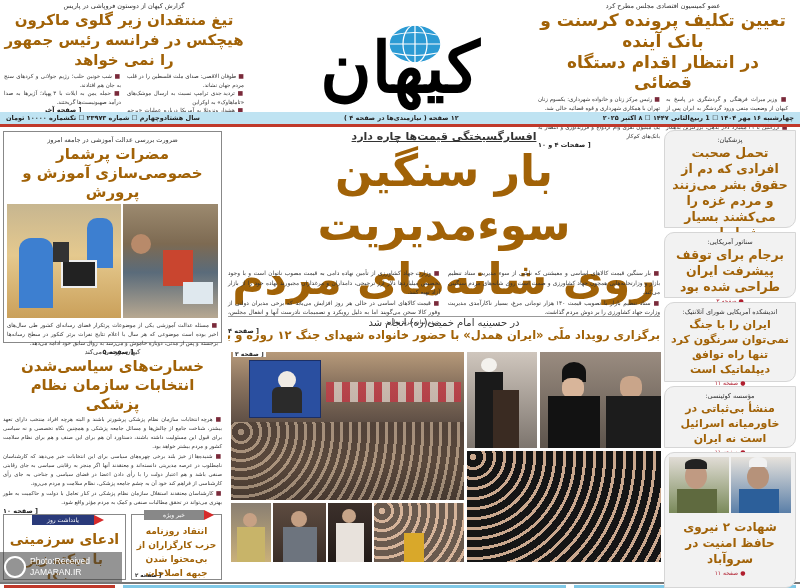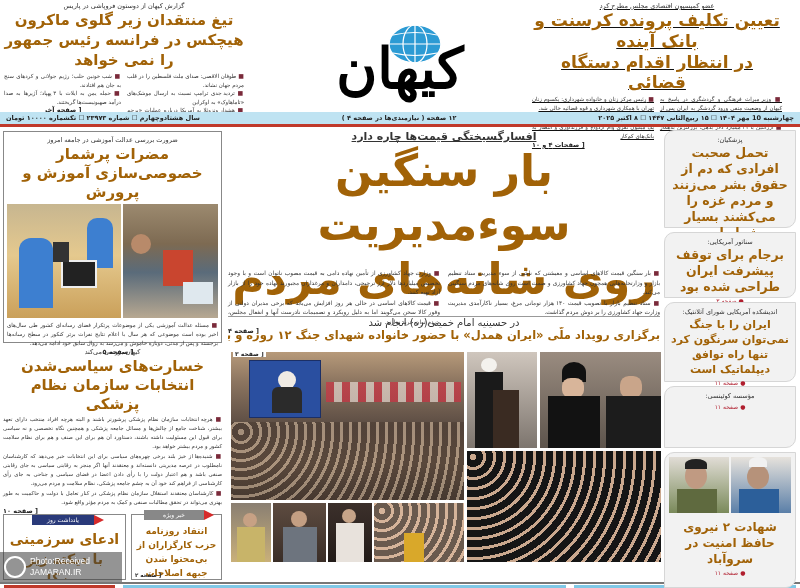--- a/index.html
+++ b/index.html
@@ -15,21 +15,21 @@
 .side-box .kicker{font-size:6.5px}
 .side-box .h-bold{font-size:12.5px;line-height:16px}
 .side-box .page-ref{font-size:6px;color:#b01e2e;font-weight:normal;margin-top:2px}
 .photo{position:absolute;overflow:hidden}
 </style>
 </head>
 <body>
 
 <div class="abs" style="top:0;left:0;width:800px;height:112px;">
 
-  <div class="abs" style="right:18px;top:2px;width:250px;text-decoration:underline;">
+  <div class="abs" style="right:12px;top:2px;width:250px;">
     <div class="kicker" style="font-size:6.5px;line-height:8px;">عضو کمیسیون اقتصادی مجلس مطرح کرد</div>
     <div class="h-bold" style="font-size:17px;line-height:21px;">تعیین تکلیف پرونده کرسنت و بانک آینده</div>
     <div class="h-bold" style="font-size:17px;line-height:20px;">در انتظار اقدام دستگاه قضائی</div>
     <div style="display:flex;gap:6px;margin-top:2px;">
       <div style="flex:1">
         <div class="small bul" style="font-size:5.5px;line-height:9px;">وزیر میراث فرهنگی و گردشگری در پاسخ به کیهان از وضعیت منفی ورود گردشگر به ایران پس از جنگ ۱۲ روزه خبر کرد.</div>
         <div class="small bul" style="font-size:5.5px;line-height:9px;">آرژانتین با ۴۱ میلیارد دلار بدهی، بزرگترین بدهکار صندوق بین‌المللی پول شد.</div>
       </div>
       <div style="flex:1">
         <div class="small bul" style="font-size:5.5px;line-height:9px;">رئیس مرکز زنان و خانواده شهرداری: یکسوم زنان تهران با همکاری شهرداری و قوه قضائیه خالی شد.</div>
@@ -42,21 +42,21 @@
   <div class="abs" style="left:285px;top:6px;width:230px;height:100px;">
     <svg width="230" height="100" viewBox="0 0 230 100">
       <ellipse cx="130" cy="38" rx="26" ry="19" fill="#2c9bd4"></ellipse>
       <ellipse cx="130" cy="38" rx="26" ry="19" fill="none" stroke="#fff" stroke-width="1.4"></ellipse>
       <ellipse cx="130" cy="38" rx="12" ry="19" fill="none" stroke="#fff" stroke-width="1.2"></ellipse>
       <line x1="104" y1="38" x2="156" y2="38" stroke="#fff" stroke-width="1.2"></line>
       <line x1="130" y1="19" x2="130" y2="57" stroke="#fff" stroke-width="1.2"></line>
       <path d="M108 29 Q130 24 152 29" fill="none" stroke="#fff" stroke-width="1.1"></path>
       <path d="M108 47 Q130 52 152 47" fill="none" stroke="#fff" stroke-width="1.1"></path>
     </svg>
-    <div class="abs" style="left:0;top:30px;width:230px;text-align:center;font-family:'DejaVu Serif',serif;font-size:56px;font-weight:bold;line-height:64px;color:#000;">کیهان</div>
+    <div class="abs" style="left:0;top:30px;width:230px;text-align:center;font-family:'DejaVu Serif',serif;font-size:70px;font-weight:bold;line-height:64px;color:#000;">کیهان</div>
   </div>
 
   <div class="abs" style="left:4px;top:2px;width:240px;">
     <div class="kicker" style="font-size:6.5px;line-height:8px;">گزارش کیهان از دوستون فروپاشی در پاریس</div>
     <div class="h-bold" style="font-size:15px;line-height:20px;">تیغ منتقدان زیر گلوی ماکرون</div>
     <div class="h-bold" style="font-size:15px;line-height:20px;">هیچکس در فرانسه رئیس جمهور را نمی خواهد</div>
     <div style="display:flex;gap:6px;margin-top:2px;">
       <div style="flex:1">
         <div class="small bul" style="font-size:5.5px;line-height:8.5px;">طوفان الاقصی: صدای ملت فلسطین را در قلب مردم جهان نشاند.</div>
         <div class="small bul" style="font-size:5.5px;line-height:8.5px;">تردید جدی ترامپ نسبت به ارسال موشک‌های «تاماهاوک» به اوکراین</div>
@@ -65,21 +65,21 @@
       <div style="flex:1">
         <div class="small bul" style="font-size:5.5px;line-height:8.5px;">شب خونین حلب؛ رژیم جولانی و کردهای سنج به جان هم افتادند.</div>
         <div class="small bul" style="font-size:5.5px;line-height:8.5px;">حمله یمن به ایلات با ۳ پهپاد؛ آژیرها به صدا درآمد صهیونیست‌ها گریختند.</div>
         <div class="page-ref" style="text-align:center;">[ صفحه آخر</div>
       </div>
     </div>
   </div>
 </div>
 
 <div class="abs" style="top:112px;left:0;width:800px;height:12px;background:#bfe3f2;display:flex;align-items:center;justify-content:space-between;padding:0 6px;font-size:6.5px;font-weight:bold;color:#222;">
-  <span>چهارشنبه 10 مهر ۱۴۰۴ ☐ ۱۵ ربیع‌الثانی ۱۴۴۷ ☐ ۸ اکتبر ۲۰۲۵</span>
+  <span>چهارشنبه ۱۶ مهر ۱۴۰۴ ☐ 1 ربیع‌الثانی ۱۴۴۷ ☐ ۸ اکتبر ۲۰۲۵</span>
   <span>۱۲ صفحه ( نیازمندی‌ها در صفحه ۴ )</span>
   <span>سال هشتادوچهارم ☐ شماره ۲۳۹۷۳ ☐ تکشماره ۱۰۰۰۰ تومان</span>
 </div>
 <div class="abs" style="top:124px;left:0;width:800px;height:3px;background:#c0392b;"></div>
 
 <div class="abs" style="top:130px;left:228px;width:432px;">
   <div class="kicker" style="font-size:11px;font-weight:bold;line-height:14px;text-decoration:underline;">افسارگسیختگی قیمت‌ها چاره دارد</div>
   <div class="h-bold" style="font-size:44px;line-height:54px;font-weight:900;">بار سنگین سوءمدیریت</div>
   <div class="h-bold" style="font-size:44px;line-height:54px;font-weight:900;">روی شانه‌های مردم</div>
 </div>
@@ -222,20 +222,21 @@
     <div class="h-bold">برجام برای توقف پیشرفت ایران طراحی شده بود</div>
     <div class="page-ref red-dot">صفحه ۳</div>
   </div>
   <div class="side-box" style="top:172px;height:80px;">
     <div class="kicker">اندیشکده آمریکایی شورای آتلانتیک:</div>
     <div class="h-bold" style="font-size:11px;line-height:15px;">ایران را با جنگ نمی‌توان سرنگون کرد تنها راه توافق دیپلماتیک است</div>
     <div class="page-ref red-dot">صفحه ۱۱</div>
   </div>
   <div class="side-box" style="top:256px;height:62px;">
     <div class="kicker">مؤسسه کوئینسی:</div>
+    <div class="h-bold" style="font-size:11px;line-height:15px;">منشأ بی‌ثباتی در خاورمیانه اسرائیل است نه ایران</div>
     <div class="page-ref red-dot">صفحه ۱۱</div>
   </div>
   <div class="side-box" style="top:322px;height:136px;">
     <div style="display:flex;gap:2px;height:56px;">
       <div class="photo" style="position:relative;flex:1;background:linear-gradient(180deg,#e6e2dc,#5a7fa8);">
         <div class="abs" style="left:16px;top:8px;width:22px;height:24px;border-radius:50%;background:#b6927a;"></div>
         <div class="abs" style="left:18px;top:0;width:18px;height:10px;border-radius:50% 50% 0 0;background:#f1f1f1;"></div>
         <div class="abs" style="left:8px;top:32px;width:40px;height:24px;background:#2c5f9a;"></div>
       </div>
       <div class="photo" style="position:relative;flex:1;background:linear-gradient(180deg,#e1ddd6,#7a8a5a);">

